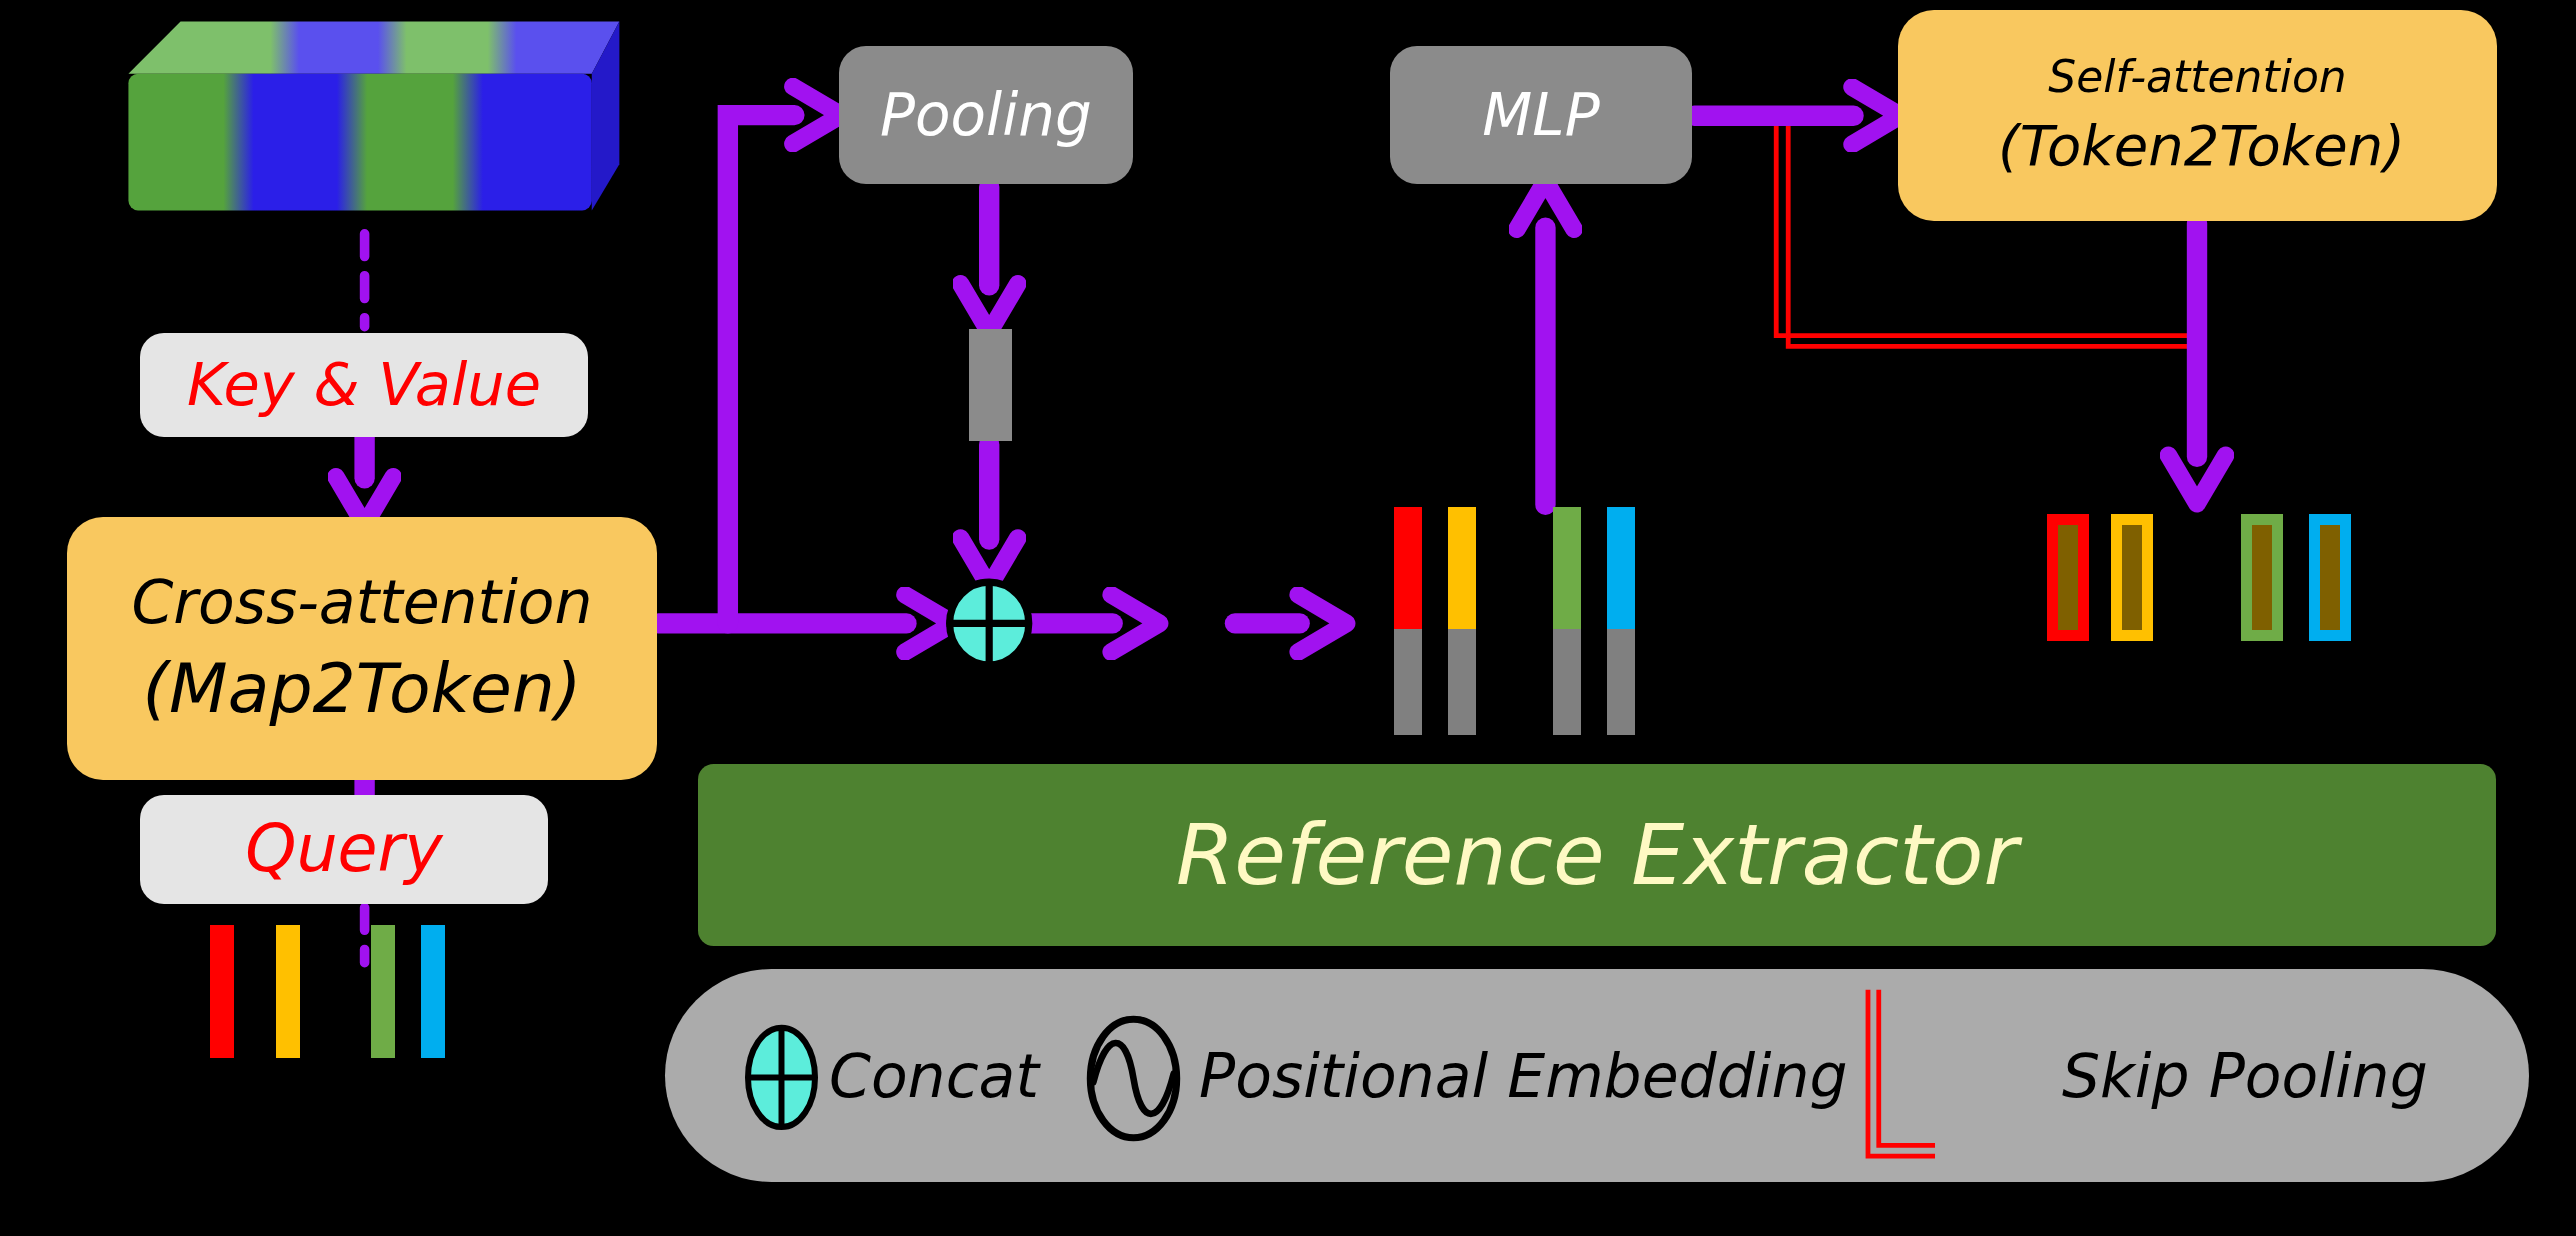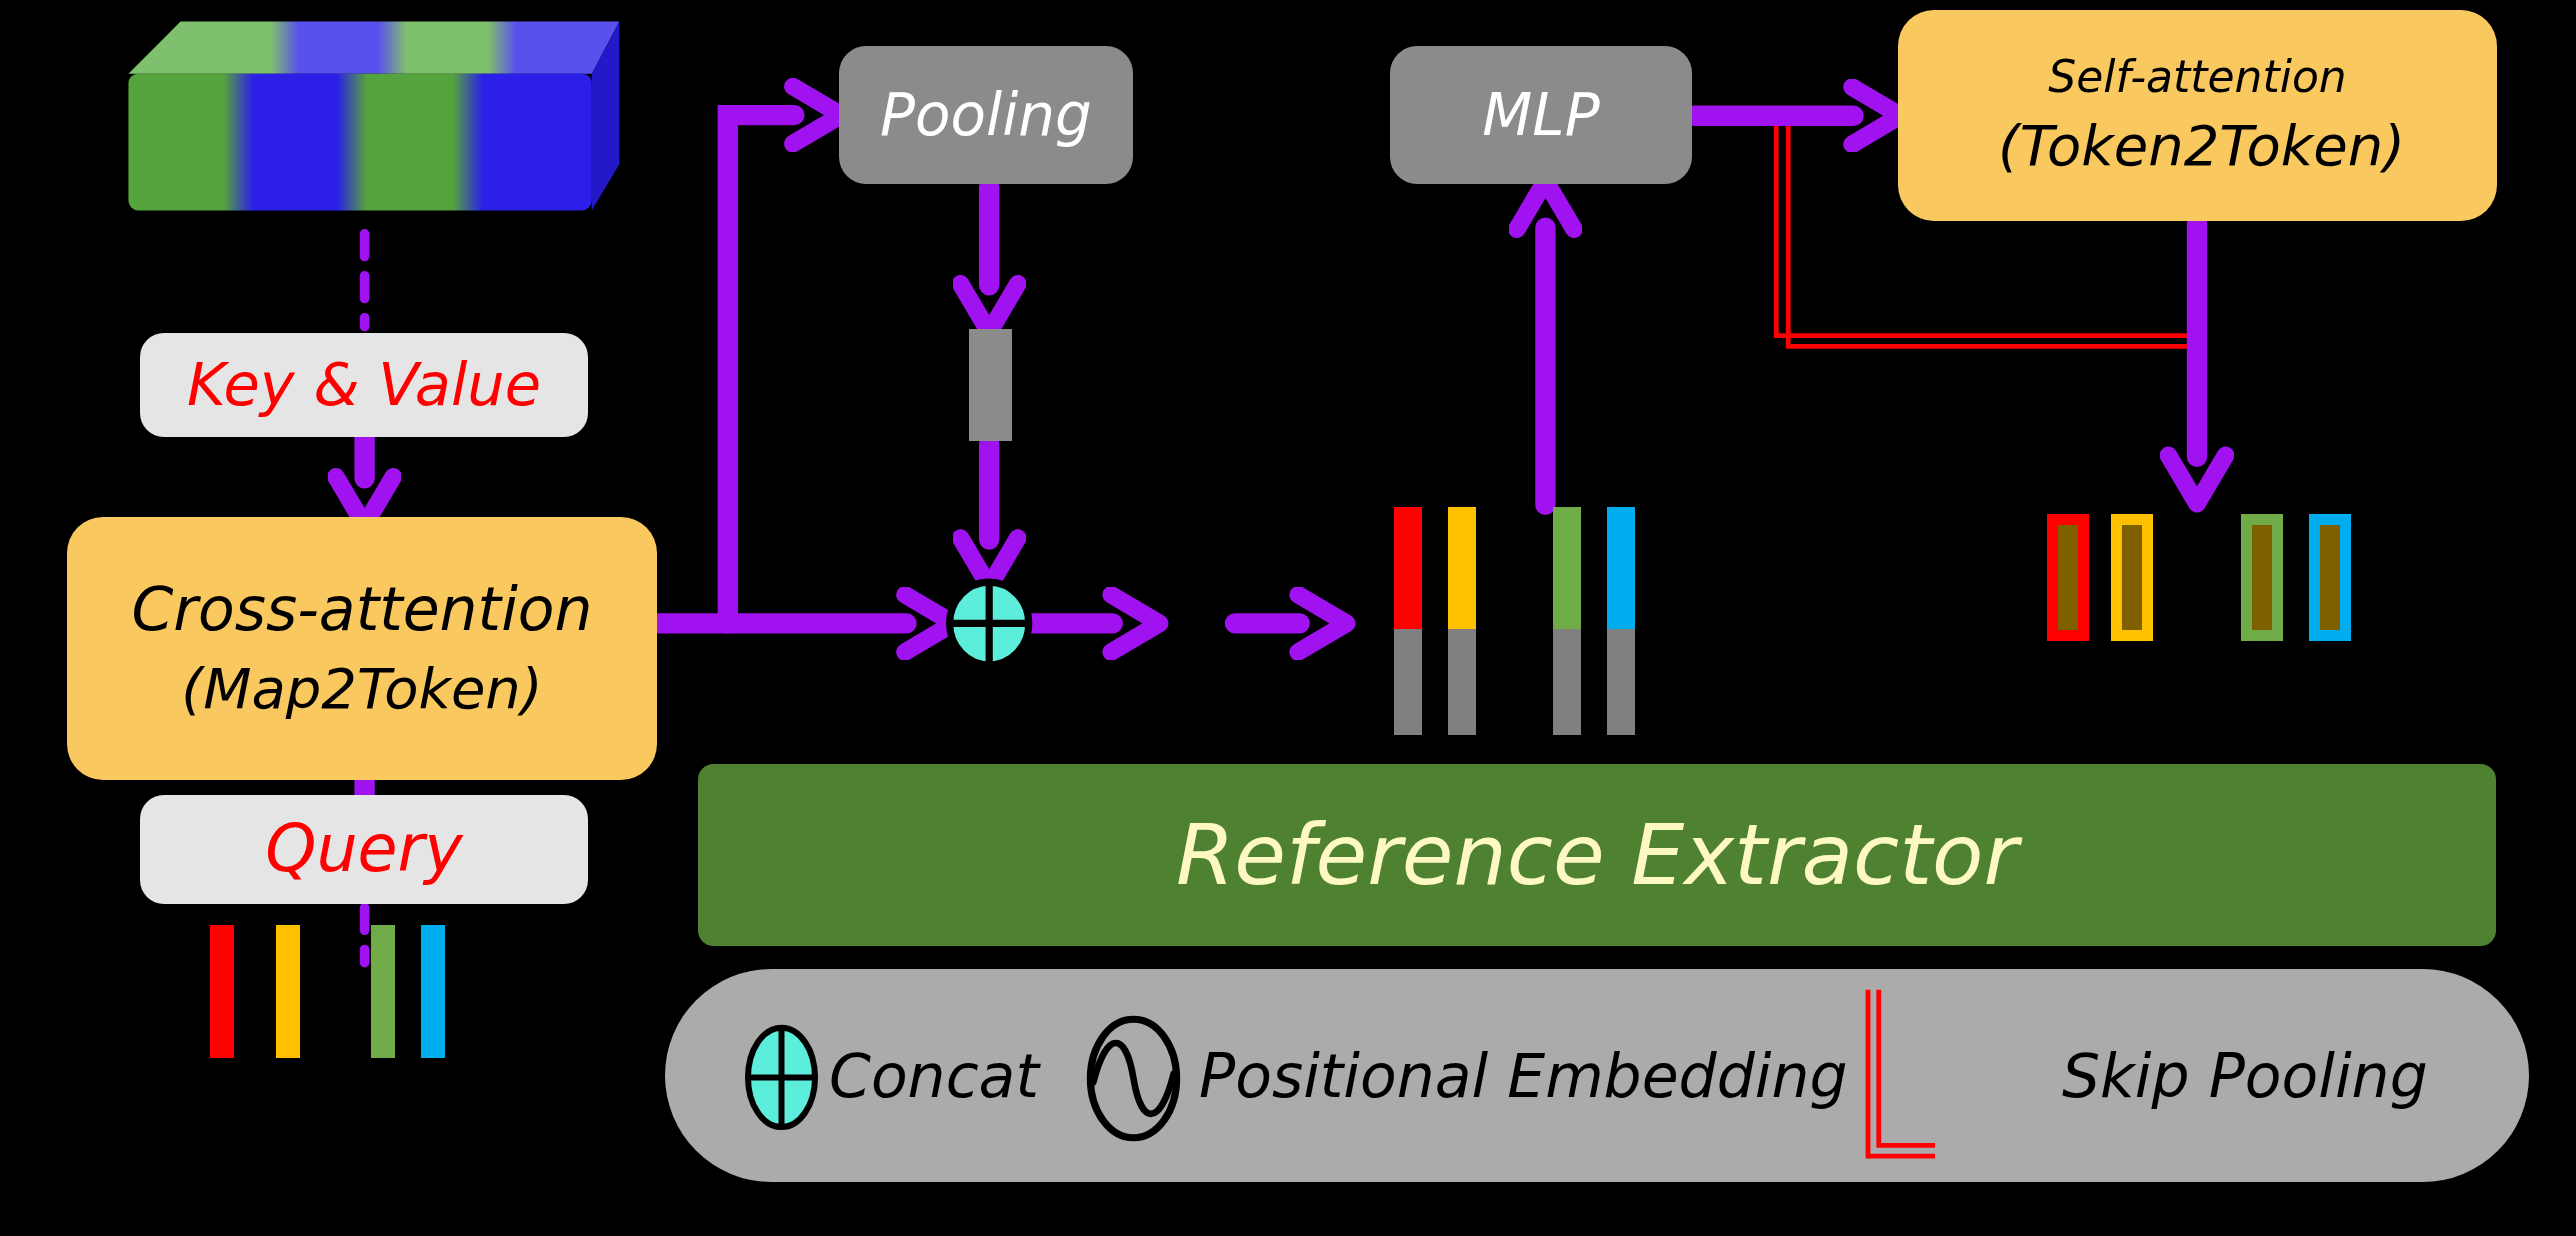--- a/index.html
+++ b/index.html
@@ -22,22 +22,22 @@
   .white-box{background:#e5e5e5;color:var(--label-red);border-radius:24px;}
   .yellow-box{background:var(--box-yellow);color:#000;border-radius:36px;}
   .gray-box{background:var(--box-gray);color:#fff;border-radius:27px;}
   .banner{background:var(--banner-green);color:#fef9c3;border-radius:15.6px;}
   .legend{background:var(--legend-gray);color:#000;border-radius:111px;z-index:2;position:absolute;}
   .legend-label{position:absolute;top:0;height:100%;display:flex;align-items:center;
                 font-style:italic;font-size:60px;color:#000;white-space:nowrap;}
   .legend-icon{position:absolute;}
   .kv{left:140px;top:333px;width:448px;height:104px;font-size:59px;}
   .cross{left:67px;top:517px;width:590px;height:263px;}
-  .cross .l1{font-size:60px;} .cross .l2{font-size:56px;margin-top:13px;}
-  .query{left:140px;top:795px;width:448px;height:109px;font-size:65px;}
+  .cross .l1{font-size:60px;} .cross .l2{font-size:68px;margin-top:13px;}
+  .query{left:140px;top:795px;width:408px;height:109px;font-size:65px;}
   .pooling{left:839px;top:46px;width:294px;height:138px;font-size:58px;}
   .mlp{left:1390px;top:46px;width:302px;height:138px;font-size:58px;}
   .selfattn{left:1898px;top:9.6px;width:599px;height:211px;}
   .selfattn .l1{font-size:44px;} .selfattn .l2{font-size:56px;margin-top:10.8px;margin-left:8px;}
   .refext{left:698px;top:764px;width:1798px;height:182px;font-size:84px;}
   .legend{left:665px;top:969px;width:1864px;height:213px;text-align:center;}
   .q-bar{position:absolute;z-index:2;top:925px;width:24px;height:133px;}
   .mini-token{position:absolute;z-index:2;left:969px;top:329px;width:43px;height:112px;
               background:var(--box-gray);}
   .mid-token{position:absolute;z-index:2;top:507px;width:27.6px;height:228px;}

